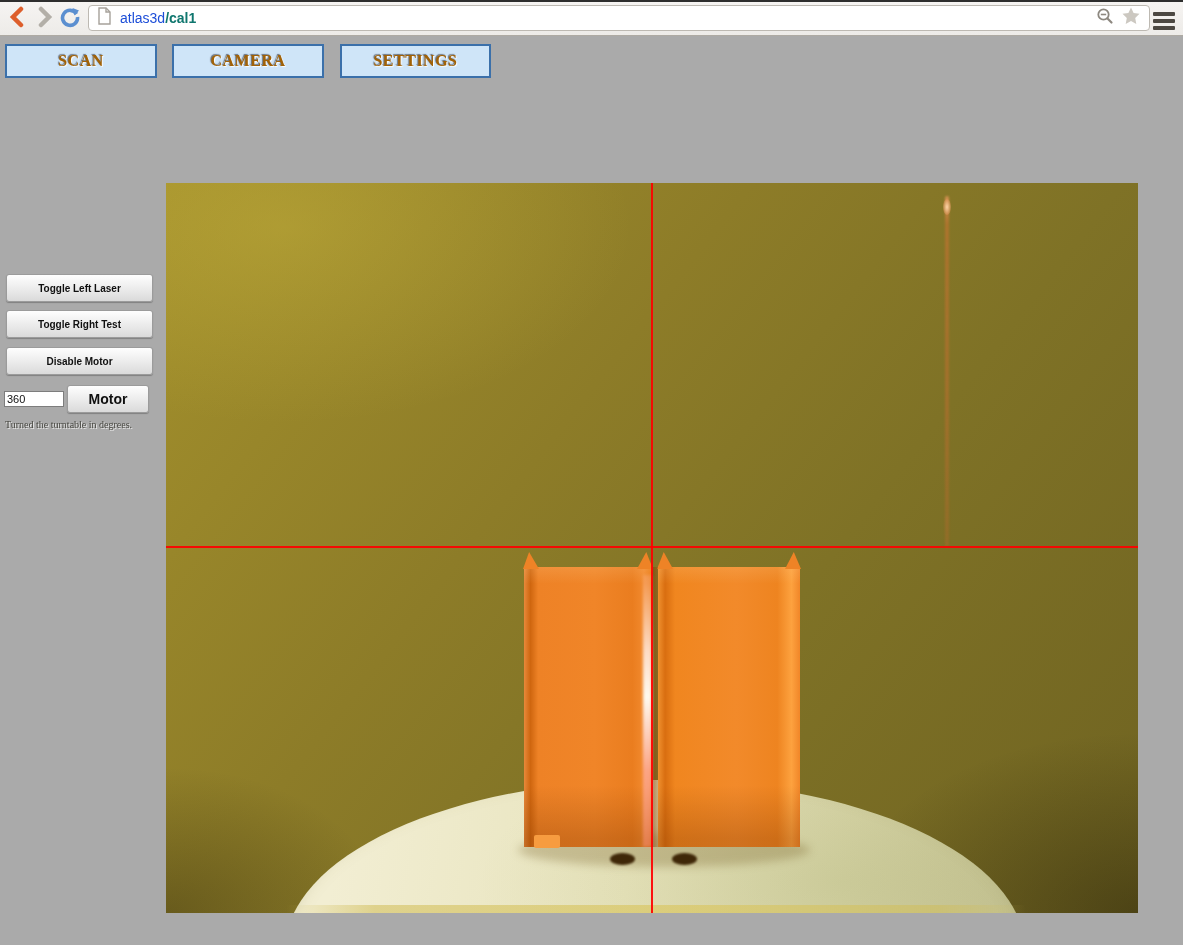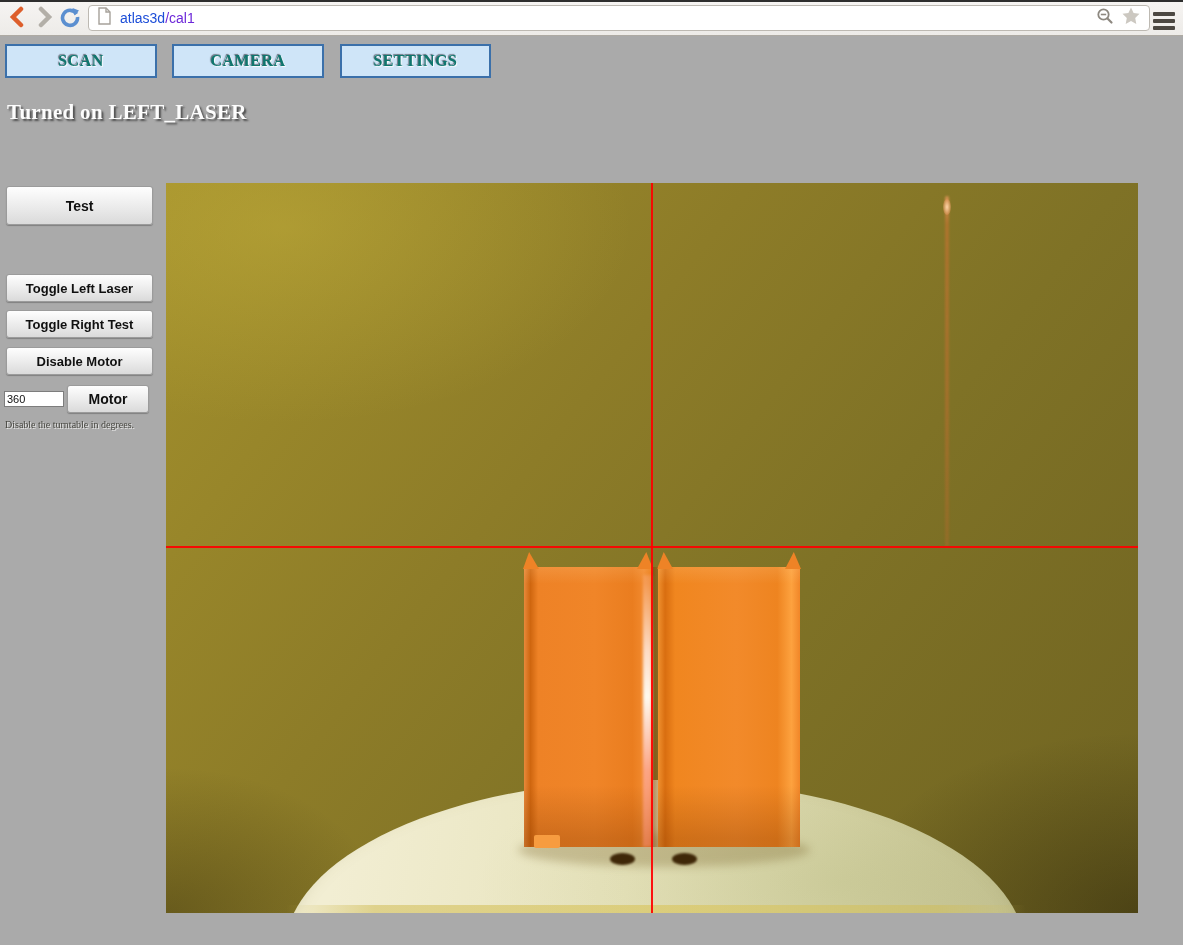--- a/index.html
+++ b/index.html
@@ -19,48 +19,48 @@
   .fwd-btn{left:32px;}
   .reload-btn{left:58px;}
   .addressbar{
     position:absolute;left:88px;top:3px;width:1062px;height:26px;
     background:#ffffff;border:1px solid #bdb9b2;border-radius:4px;
     display:flex;align-items:center;box-sizing:border-box;
   }
   .doc-ic{margin-left:8px;flex:0 0 auto;}
   .url{margin-left:8px;font-size:14px;white-space:nowrap;overflow:hidden;flex:1 1 auto;}
   .url .host{color:#1d4ed8;}
-  .url .path{color:#6d28d9;}
+  .url .path{color:#0f766e;font-weight:bold;}
   .ab-right{display:flex;align-items:center;gap:6px;margin-right:8px;flex:0 0 auto;}
   .menu-btn{position:absolute;right:6px;top:7px;width:24px;height:22px;border:none;background:transparent;padding:0;cursor:pointer;}
   .menu-btn span{display:block;width:22px;height:4px;background:#4c4842;border-radius:1px;margin:3px 0;}
 
   
   .page{position:absolute;left:0;top:36px;width:1183px;height:909px;background:#aaaaaa;}
   .site-btn{
     position:absolute;top:8px;height:34px;box-sizing:border-box;
     background:#cfe5f8;border:2px solid #3b70aa;
     font-family:"Liberation Serif", serif;font-weight:bold;font-size:16px;
-    color:#0f766e;letter-spacing:.5px;cursor:pointer;
+    color:#a16207;letter-spacing:.5px;cursor:pointer;
     text-shadow:-1px -1px 1px rgba(70,75,85,.75), 1px 1px 1px rgba(255,255,255,.95);
   }
   .site-btn.scan{left:5px;width:152px;}
   .site-btn.camera{left:172px;width:152px;}
   .site-btn.settings{left:340px;width:151px;}
   .status-msg{
     position:absolute;left:7px;top:64px;
     font-family:"Liberation Serif", serif;font-weight:bold;font-size:21px;
     color:#fdfdfd;text-shadow:2px 2px 2px #4e4e4e;letter-spacing:.3px;
   }
   
   .side-btn{
     position:absolute;left:6px;width:147px;box-sizing:border-box;
     background:linear-gradient(#fefefe,#e9e9e9 60%,#dadada);
     border:1px solid #9b9b9b;border-radius:3px;
-    font-family:"Liberation Sans", sans-serif;font-weight:bold;font-size:13px;color:#101010;
+    font-family:"Liberation Sans", sans-serif;font-weight:bold;font-size:10px;color:#101010;
     cursor:pointer;box-shadow:0 1px 1px rgba(0,0,0,.25);
   }
   .btn-test{top:150px;height:39px;font-size:14px;}
   .btn-tll{top:238px;height:28px;}
   .btn-trl{top:274px;height:28px;}
   .btn-dm{top:311px;height:28px;}
   .deg-input{
     position:absolute;left:4px;top:355px;width:60px;height:16px;box-sizing:border-box;
     border:1px solid #7d7d7d;background:#ffffff;font-size:11px;padding:0 2px;
     font-family:"Liberation Sans", sans-serif;color:#111;
@@ -203,30 +203,28 @@
         <span></span>
     </button>
   </div>
 
   <div class="page">
 
     <button class="site-btn scan">SCAN</button>
     <button class="site-btn settings">SETTINGS</button>
     <button class="site-btn camera">CAMERA</button>
 
-    <div class="status-msg">Turned on LEFT_LASER</div>
-
-    <button class="side-btn btn-test">Test</button>
+
     <button class="side-btn btn-tll">Toggle Left Laser</button>
     <button class="side-btn btn-trl">Toggle Right Test</button>
     <button class="side-btn btn-dm">Disable Motor</button>
 
     <input class="deg-input" value="360" style="">
     <button class="side-btn btn-rotate">Motor</button>
-    <div class="rotate-hint">Disable the turntable in degrees.</div>
+    <div class="rotate-hint">Turned the turntable in degrees.</div>
 
     <div class="camview">
       <div class="turntable"></div>
       <div class="table-edge"></div>
       <div class="obj-shadow"></div>
 
       <div class="panel left"></div>
       <div class="panel right"></div>
       <div class="spike s1"></div>
       <div class="spike s2"></div>

